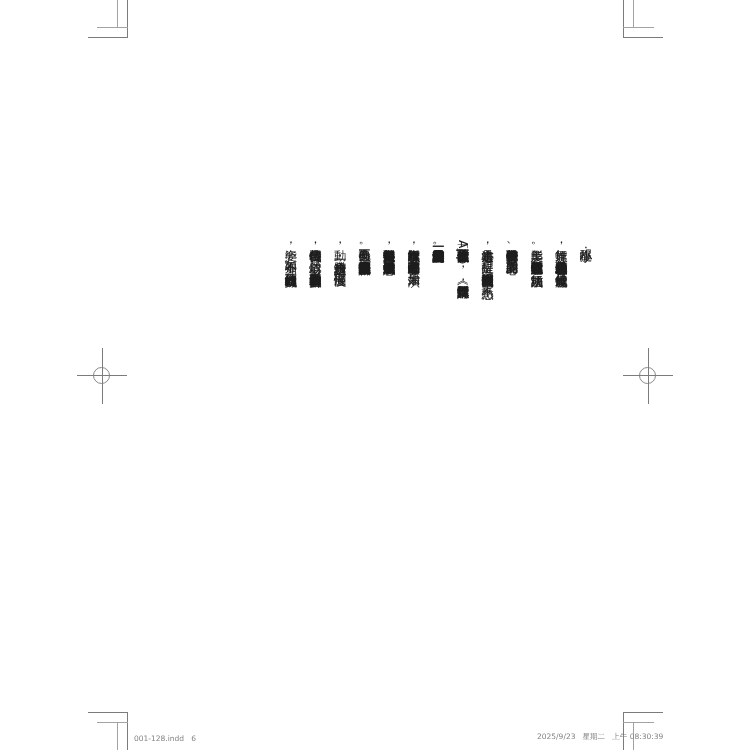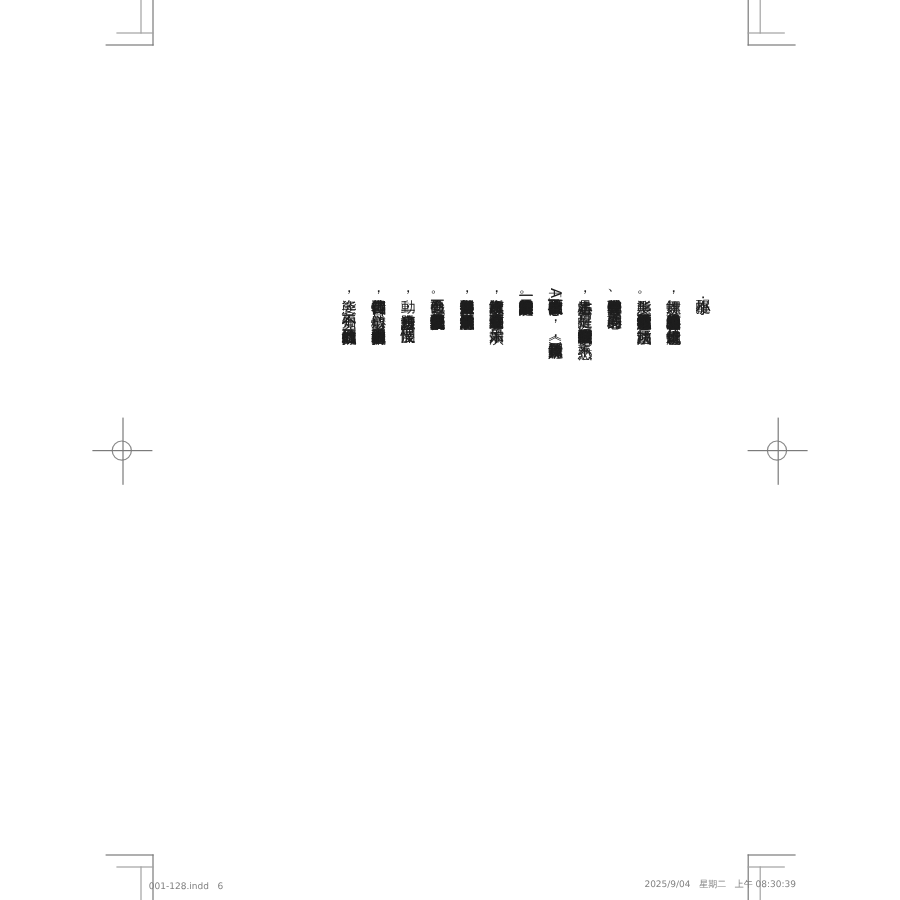--- a/index.html
+++ b/index.html
@@ -86,16 +86,16 @@
       <div class="vcol">實作的朋友可以下載「全部生命」App，購買《螺旋舞》示範影片，</div>
       <div class="vcol">跟著楊定一博士的解說以及吳長泰老師的演示一起實作。</div>
       <div class="vcol">螺旋舞沒有標準版本，沒有哪個動作是非怎樣不可的。如果演示</div>
       <div class="vcol">影片裡某個姿勢做起來很彆扭，或感覺目前的身體狀態還做不到，</div>
       <div class="vcol">不要勉強自己。我們可以把動作變小或只是讓身體跟著音樂輕輕擺</div>
       <div class="vcol">動，讓身體一步步適應，慢慢展開。</div>
       <div class="vcol">我們懂得善待自己，放鬆心情，跟著自己喜歡的音樂找到最舒服的</div>
       <div class="vcol">姿態，不知不覺，已經找到自己的螺旋舞。</div>
     </div>
 
-  <div class="slug" style="left:124px;top:734px;">001-128.indd   6</div>
-  <div class="slug" style="left:537px;top:732px;">2025/9/04   星期二   上午 08:30:39</div>
+  <div class="slug" style="left:134px;top:734px;">001-128.indd   6</div>
+  <div class="slug" style="left:537px;top:732px;">2025/9/23   星期二   上午 08:30:39</div>
 
 </div>
 
 </body></html>

